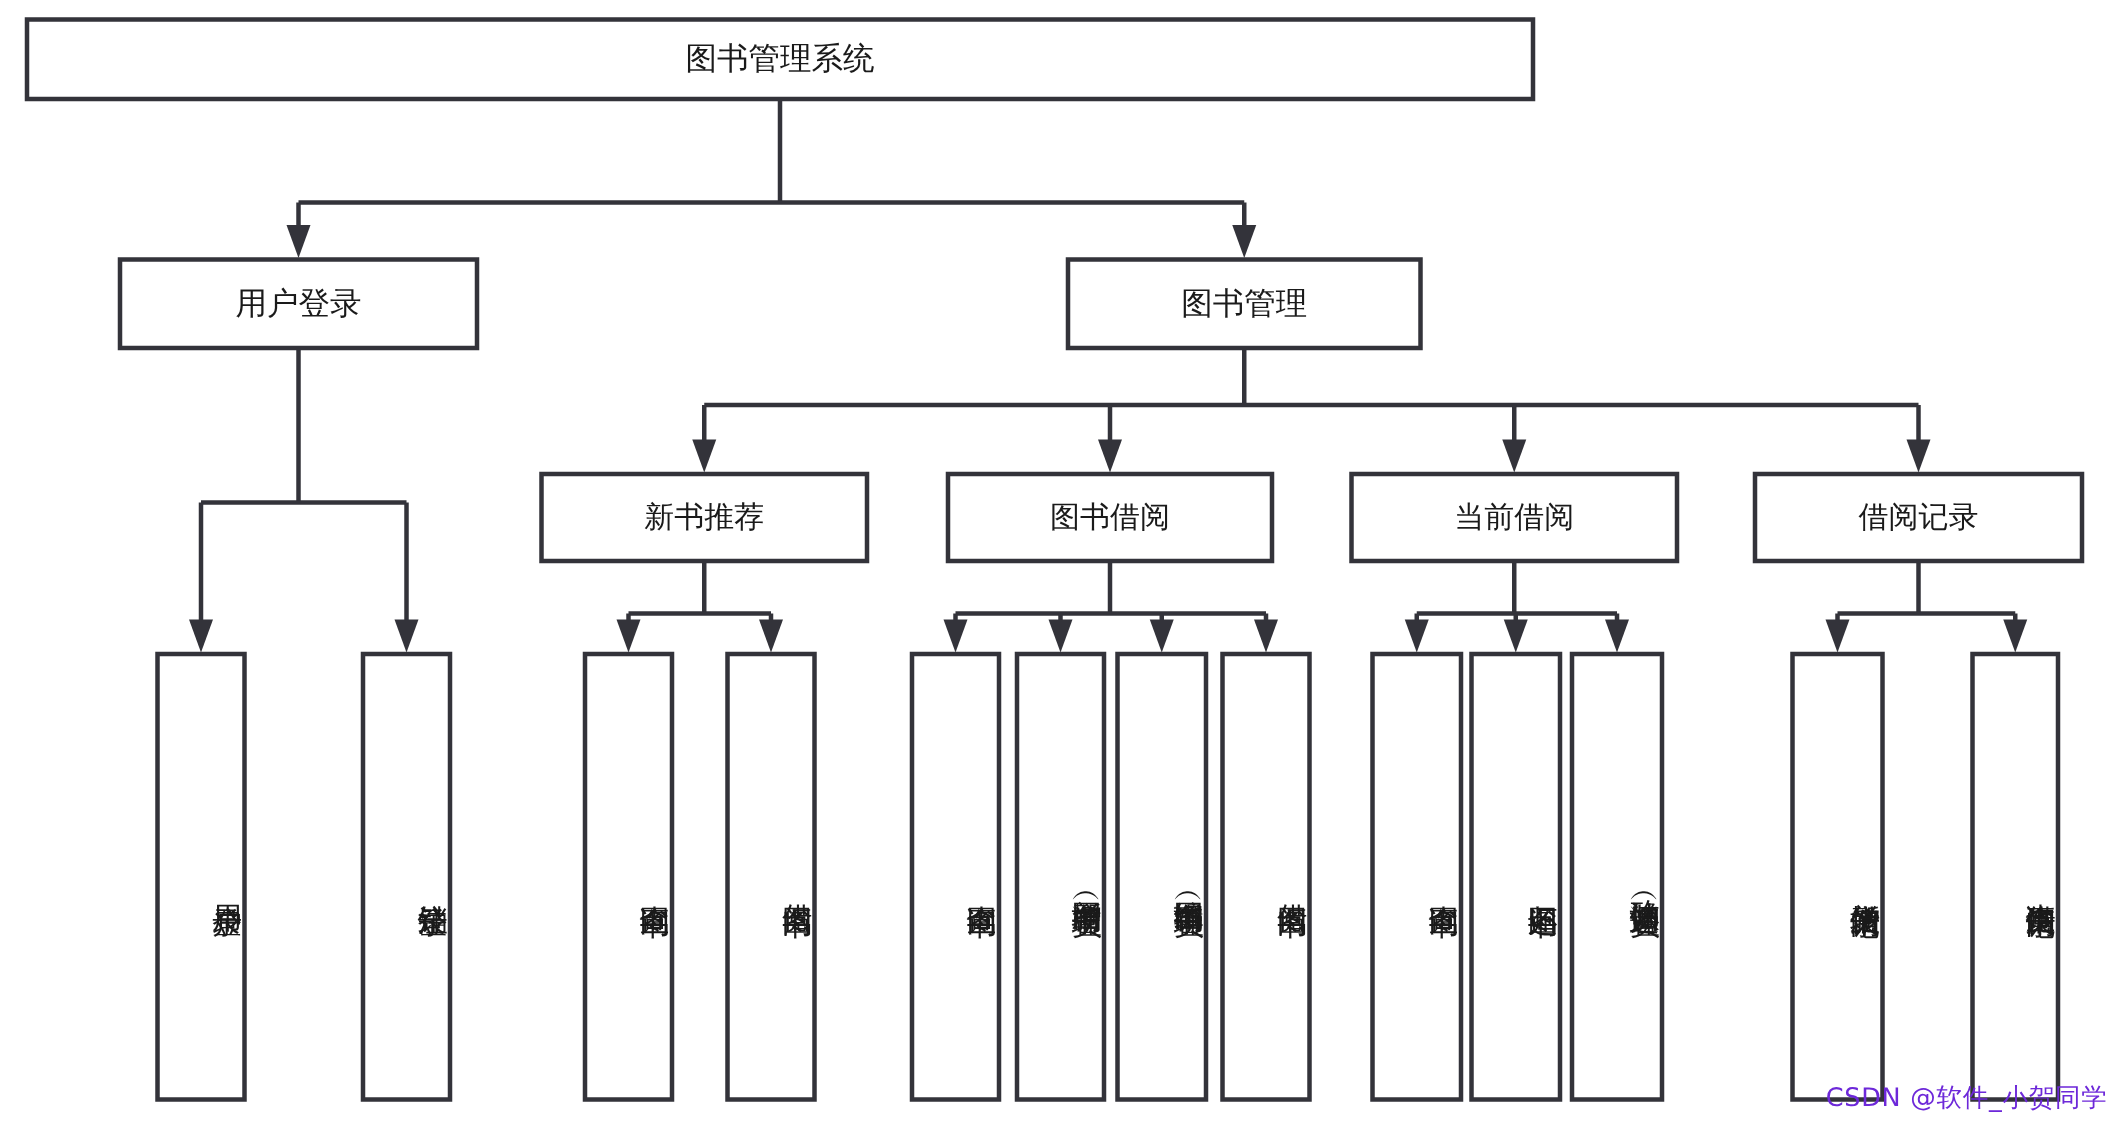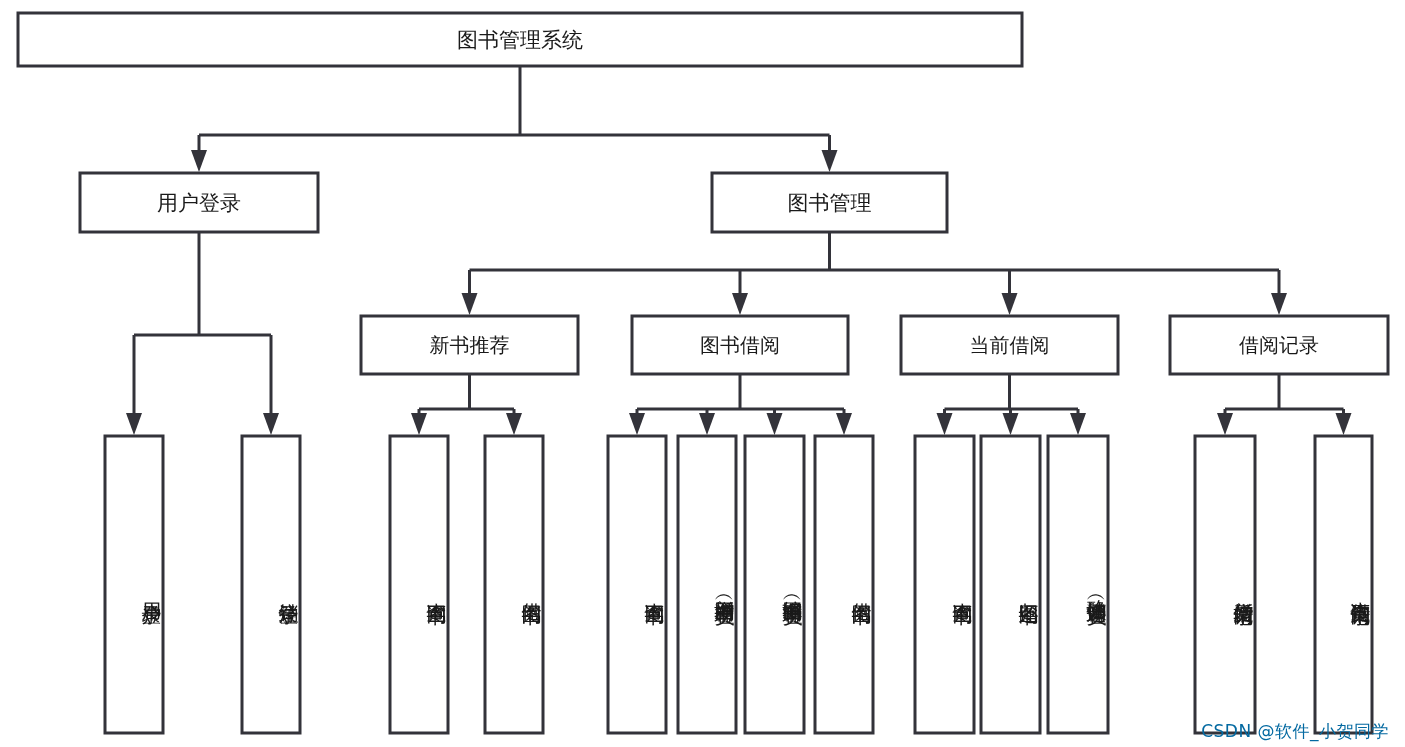--- a/index.html
+++ b/index.html
@@ -60,24 +60,24 @@
     text-orientation: upright;
     font-size: 20px;
     line-height: 1.12;
     color: #1a1a1a;
     letter-spacing: 1px;
     white-space: nowrap;
     pointer-events: none;
   }
   .watermark {
     position: absolute;
-    right: 16px;
+    right: 0;
     bottom: 4px;
     font-size: 17px;
-    color: #0369a1;
+    color: #6d28d9;
     font-family: "DejaVu Sans", "Liberation Sans", sans-serif;
     letter-spacing: 0.5px;
   }
 </style>
 </head>
 <body>
 
 <div id="diagram-root">
 
   <svg class="canvas" viewBox="0 0 1405 747">

